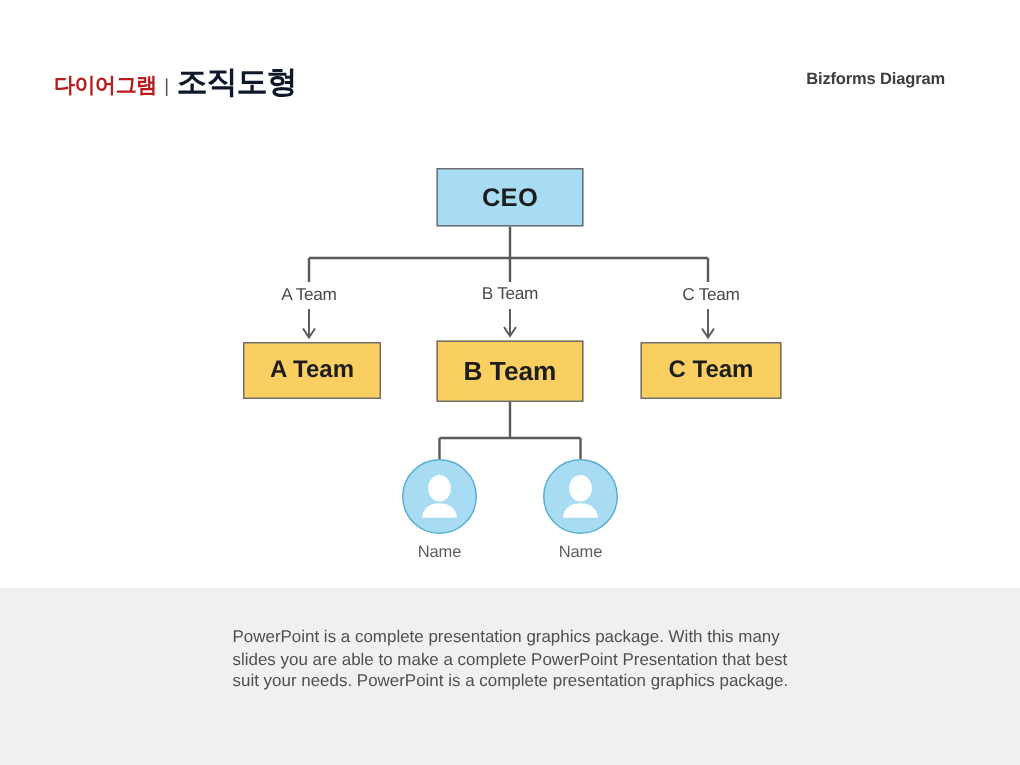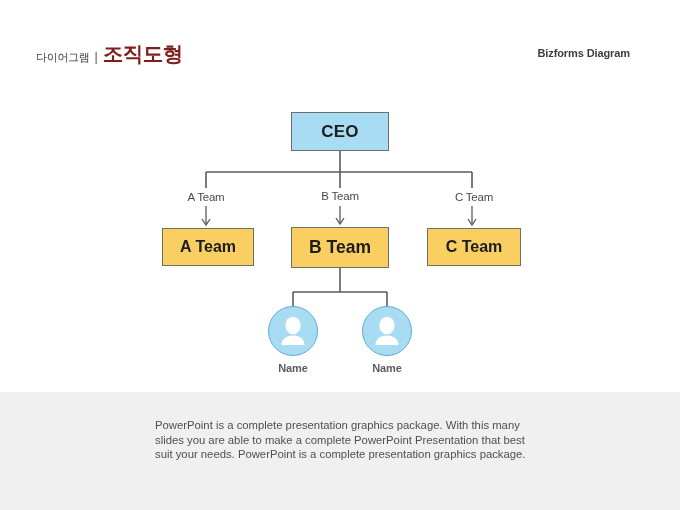--- a/index.html
+++ b/index.html
@@ -23,35 +23,35 @@
   
   .header-left {
     position: absolute;
     left: 36px;
     top: 40px;
     display: flex;
     align-items: baseline;
     white-space: nowrap;
   }
   .kicker {
-    font-size: 11px;
-    font-weight: 400;
-    color: #404040;
+    font-size: 14px;
+    font-weight: 700;
+    color: #b91c1c;
     letter-spacing: -0.3px;
   }
   .kicker-sep {
     font-size: 12.5px;
     font-weight: 400;
     color: #555555;
     margin: 0 5px;
   }
   .title-main {
     font-size: 20.5px;
     font-weight: 700;
-    color: #7f1d1d;
+    color: #0f172a;
     letter-spacing: -0.5px;
   }
   .header-right {
     position: absolute;
     right: 50px;
     top: 47px;
     font-size: 11px;
     font-weight: 700;
     color: #3d3d3d;
     letter-spacing: -0.1px;
@@ -143,21 +143,20 @@
   .avatar-2 { left: 362px; top: 306px; }
   .avatar svg { position: absolute; left: 0; top: 0; }
 
   .avatar-name {
     position: absolute;
     font-size: 11px;
     color: #5c5c5c;
     text-align: center;
     width: 70px;
     letter-spacing: -0.1px;
-    font-weight: bold;
   }
   .name-1 { left: 258px; top: 362px; }
   .name-2 { left: 352px; top: 362px; }
 
   
   .footer-band {
     position: absolute;
     left: 0;
     top: 392px;
     width: 680px;

